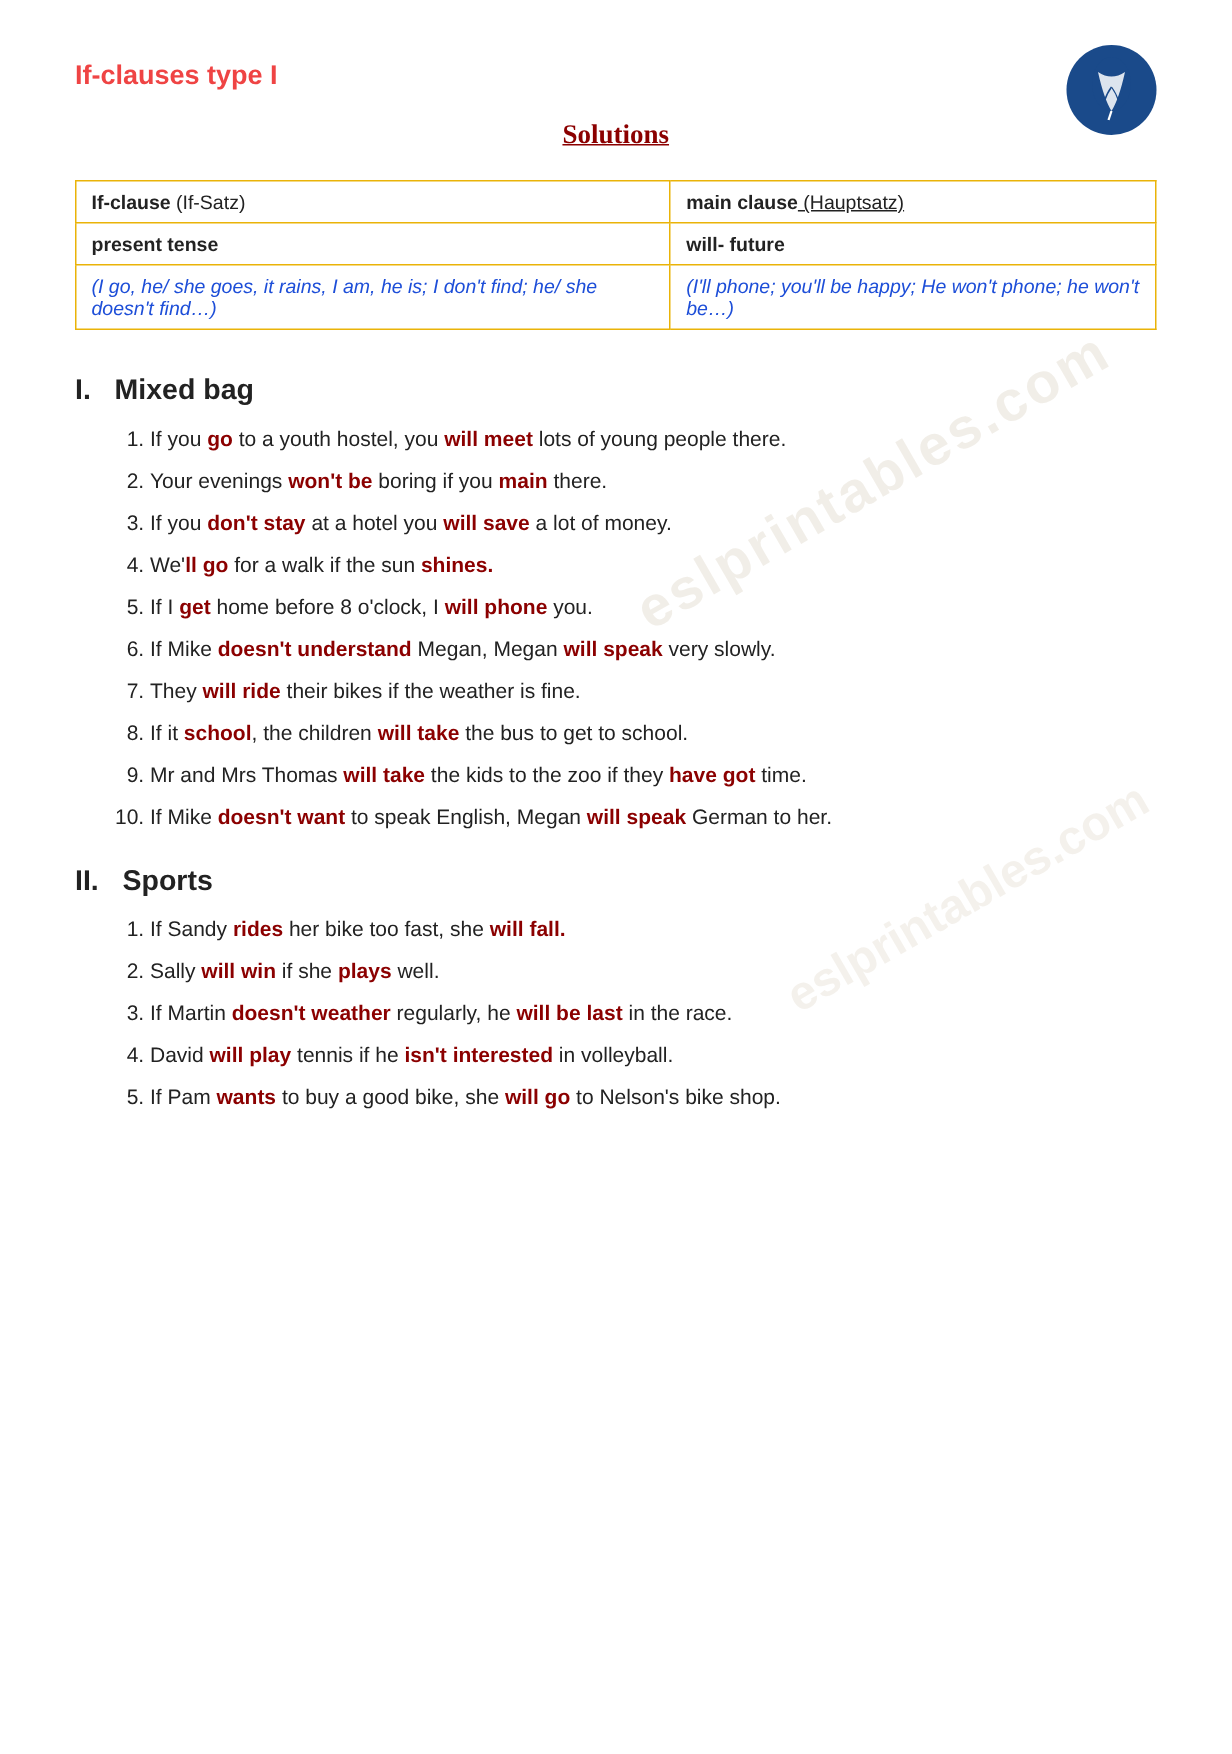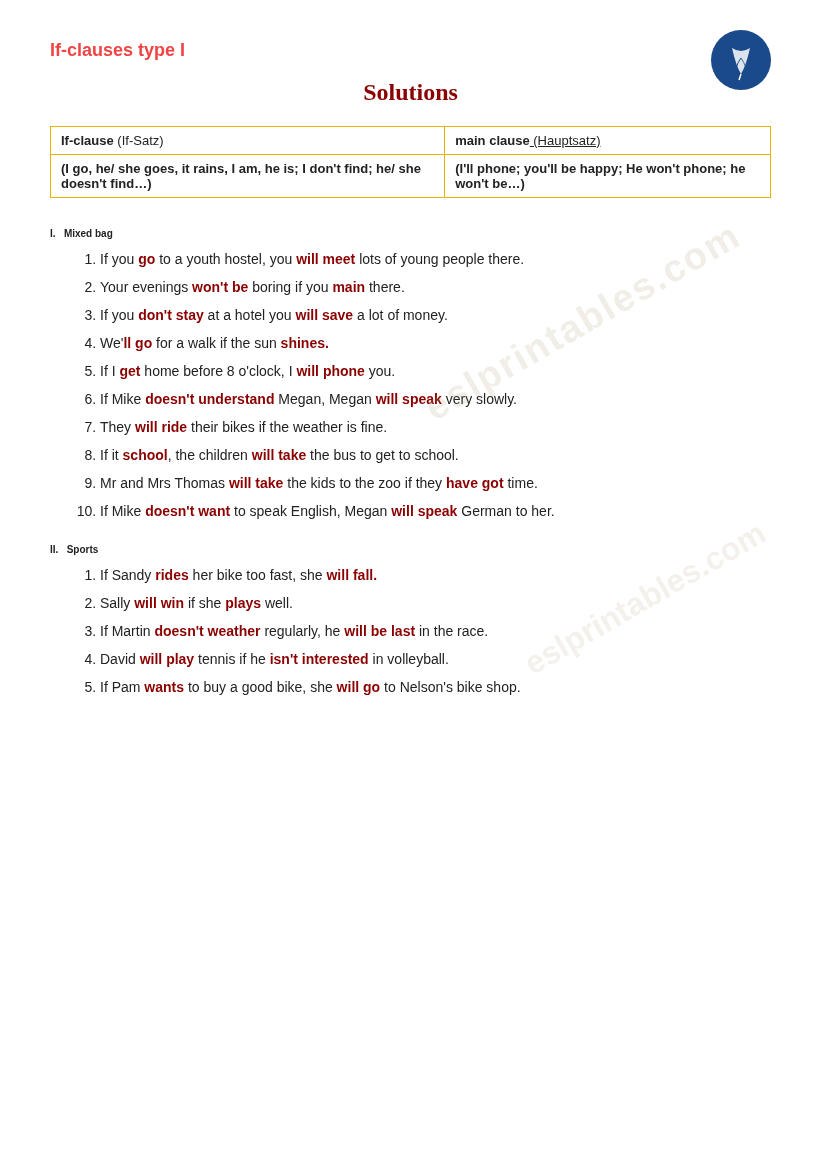--- a/index.html
+++ b/index.html
@@ -40,50 +40,52 @@
       display: flex;
       align-items: center;
       justify-content: center;
     }
     .logo svg {
       width: 38px;
       height: 44px;
     }
     .solutions-title {
       text-align: center;
-      font-size: 24px;
+      font-size: 18px;
       font-weight: bold;
       color: #8b0000;
       font-family: 'Comic Sans MS', cursive;
       margin: 18px 0 20px 0;
+      text-decoration: underline;
     }
     .grammar-table {
       width: 100%;
       border-collapse: collapse;
       margin-bottom: 30px;
       font-family: Arial, sans-serif;
       font-size: 13px;
     }
     .grammar-table td {
       border: 1px solid #eab308;
       padding: 6px 10px;
       vertical-align: top;
     }
     .grammar-table tr:first-child td {
       font-weight: bold;
     }
     .grammar-table tr:nth-child(2) td {
       font-weight: bold;
     }
     .grammar-table tr:nth-child(3) td {
-      color: #701a75;
+      font-style: italic;
+      color: #1d4ed8;
     }
     .section-heading {
       font-weight: bold;
-      font-size: 10px;
+      font-size: 19px;
       margin: 22px 0 10px 0;
       font-family: Arial, sans-serif;
     }
     ol {
       padding-left: 30px;
       margin-bottom: 10px;
     }
     ol li {
       margin-bottom: 7px;
       line-height: 1.5;
@@ -141,20 +143,24 @@
   <tbody>
       <tr>
     <td>
       <span>If-clause</span><span style="font-weight:normal;"> (If-Satz)</span>
     </td>
     <td>
       <span>main clause</span><span style="font-weight:normal;text-decoration:underline;"> (Hauptsatz)</span>
     </td>
   </tr>
   <tr>
+    <td>present tense</td>
+    <td>will- future</td>
+  </tr>
+  <tr>
     <td>(I go, he/ she goes, it rains, I am, he is; I don't find; he/ she doesn't find…)</td>
     <td>(I'll phone; you'll be happy; He won't phone; he won't be…)</td>
   </tr>
 </tbody>
   </table>
 
 <div class="watermark">eslprintables.com</div>
 <div class="watermark2">eslprintables.com</div>
 
 <div class="section-heading">

